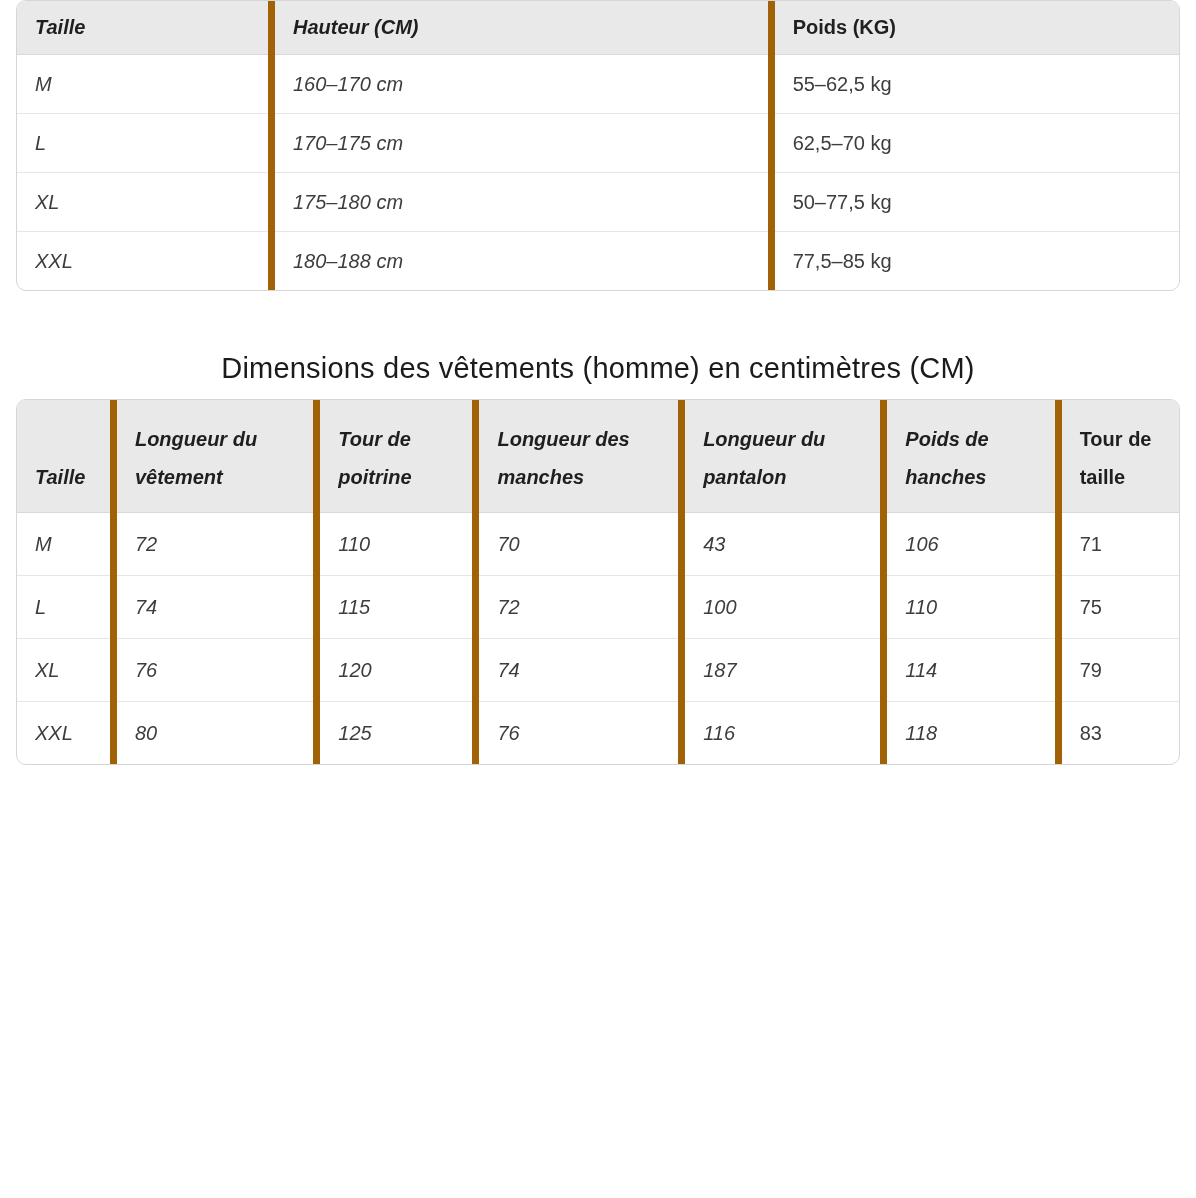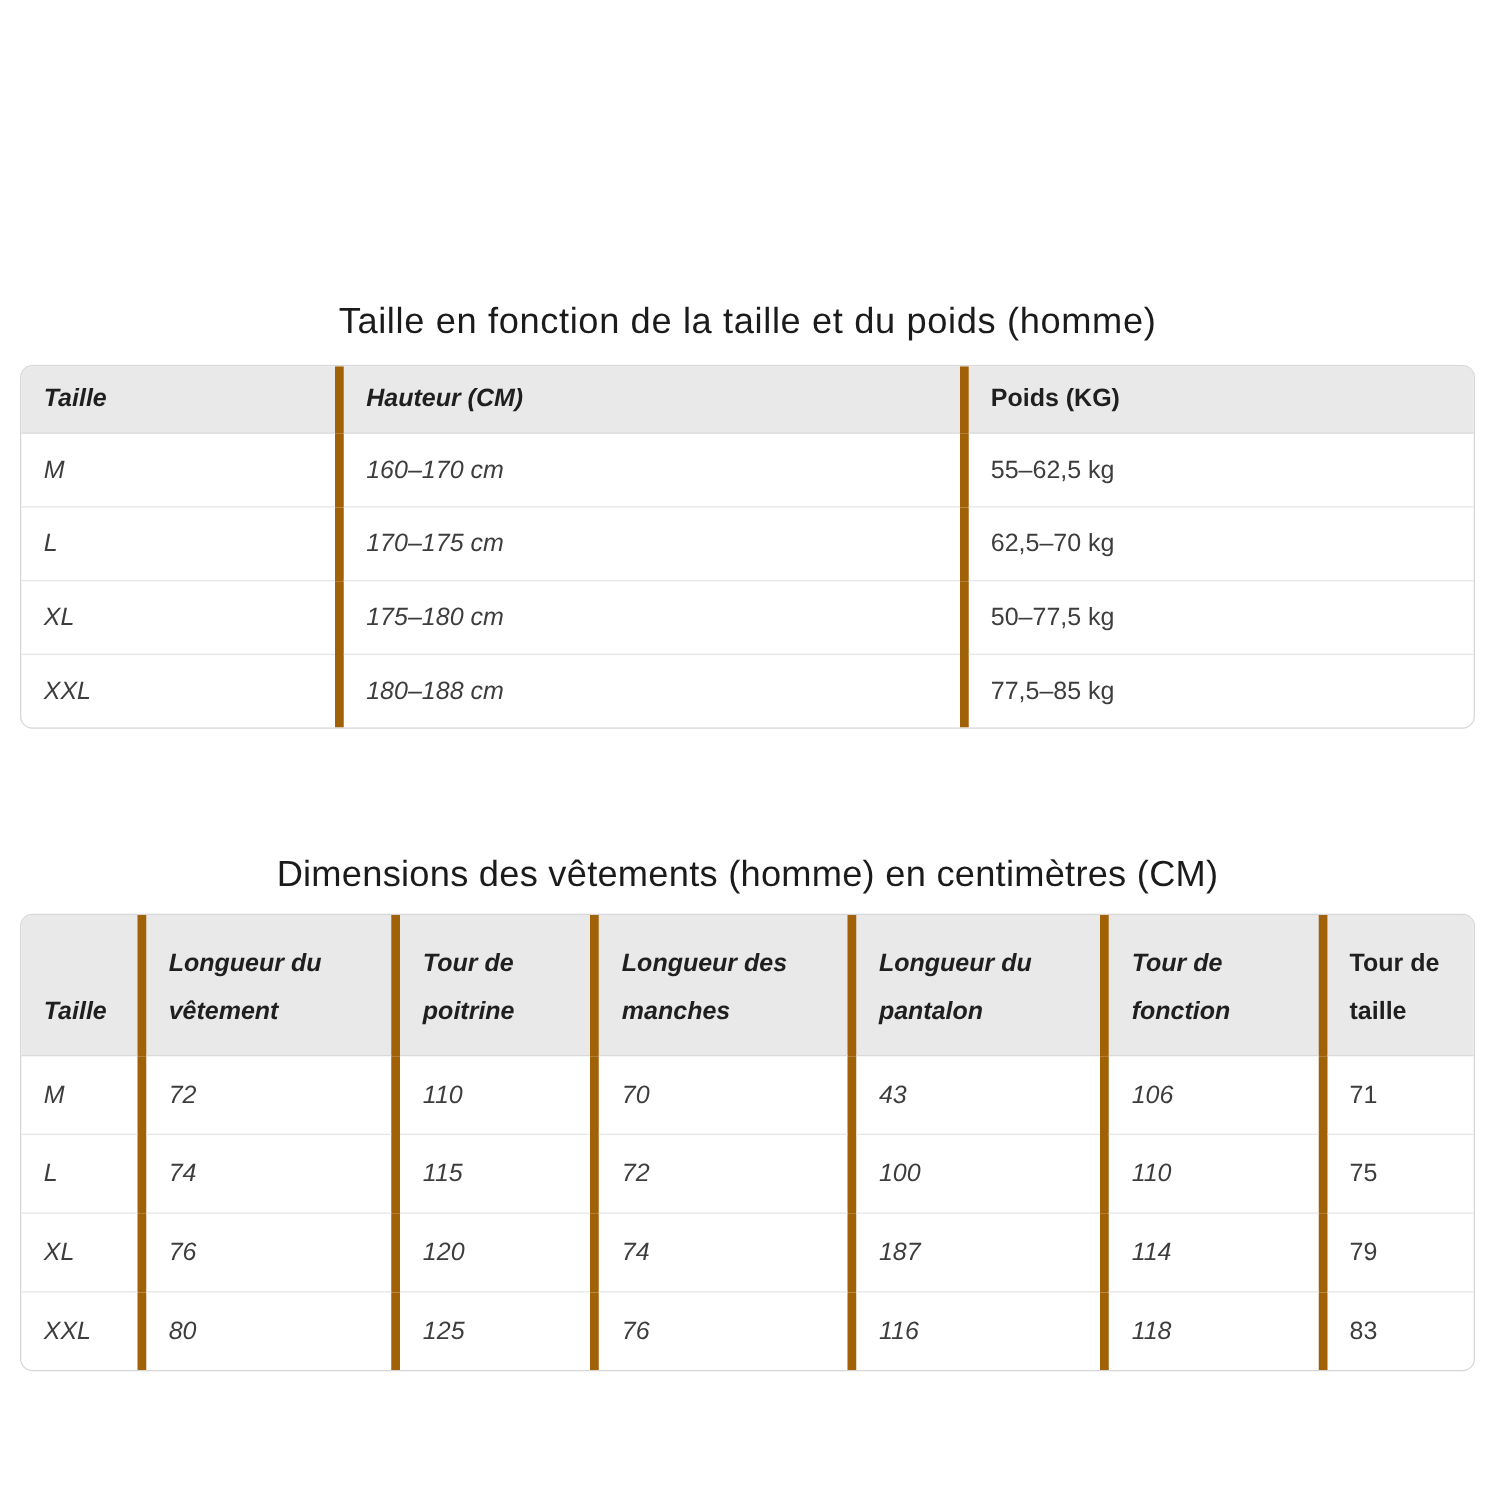--- a/index.html
+++ b/index.html
@@ -20,21 +20,21 @@
   .section-title {
     margin: 0;
     font-size: 29px;
     font-weight: 400;
     line-height: 34px;
     color: #1b1b1b;
     text-align: center;
     letter-spacing: 0.5px;
   }
   #title-1 { margin-top: 240px; margin-bottom: 18px; }
-  #title-2 { margin-top: 100px; margin-bottom: 14px; letter-spacing: 0.2px; }
+  #title-2 { margin-top: 60px; margin-bottom: 14px; letter-spacing: 0.2px; }
 
   .table-wrap {
     border: 1px solid #d6d6d6;
     border-radius: 10px;
     overflow: hidden;
     background: #ffffff;
   }
   table {
     width: 100%;
     border-collapse: collapse;
@@ -72,21 +72,20 @@
     padding-bottom: 16px;
     line-height: 38px;
   }
   #table-2 tbody td { height: 62px; vertical-align: middle; }
 </style>
 </head>
 <body>
 
 <div class="content">
 
-  <h2 class="section-title" id="title-1">Taille en fonction de la taille et du poids (homme)</h2>
 
   <div class="table-wrap">
     <table id="table-1">
       <colgroup>
         <col style="width:21.9%">
           <col style="width:43%">
           <col style="width:35.1%">
       </colgroup>
       <thead>
         <tr>
@@ -133,21 +132,21 @@
           <col style="width:15%">
           <col style="width:10.4%">
       </colgroup>
       <thead>
         <tr>
           <th>Taille</th>
           <th>Longueur du vêtement</th>
           <th>Tour de poitrine</th>
           <th>Longueur des manches</th>
           <th>Longueur du pantalon</th>
-          <th>Tour de fonction</th>
+          <th>Poids de hanches</th>
           <th>Tour de taille</th>
         </tr>
       </thead>
       <tbody>
         <tr>
           <td>M</td>
           <td>72</td>
           <td>110</td>
           <td>70</td>
           <td>43</td>

